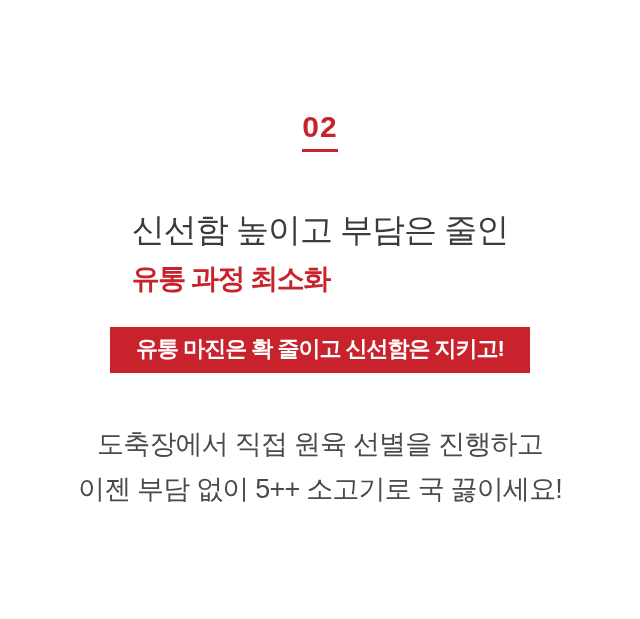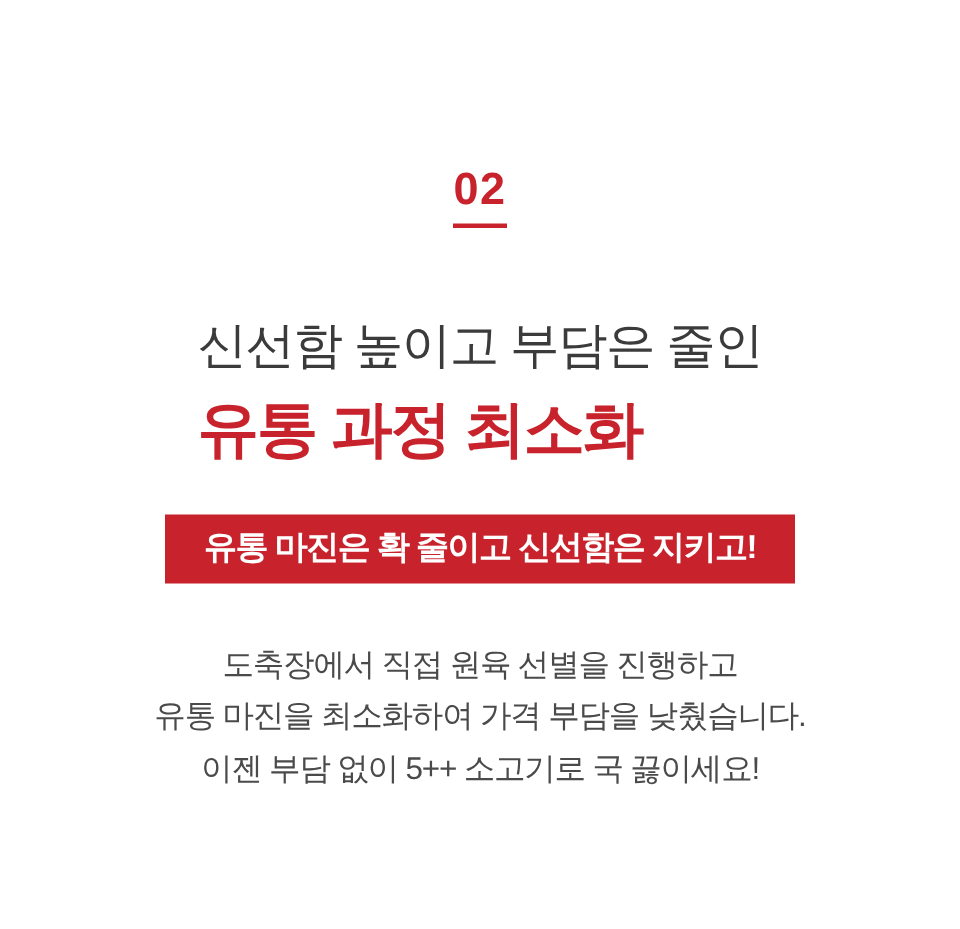--- a/index.html
+++ b/index.html
@@ -43,21 +43,21 @@
   .headline-sub {
     font-size: 33px;
     font-weight: 500;
     color: #3b3b3b;
     letter-spacing: -1px;
     line-height: 1.2;
     white-space: nowrap;
   }
   .headline-main {
     margin-top: 12px;
-    font-size: 41px;
+    font-size: 28px;
     font-weight: bold;
     color: #c8232c;
     letter-spacing: -1.5px;
     line-height: 1.2;
     white-space: nowrap;
   }
 
   
   .banner {
     margin-top: 32px;
@@ -66,24 +66,24 @@
     font-size: 22px;
     font-weight: bold;
     letter-spacing: -1px;
     padding: 11px 26px 13px 26px;
     line-height: 1;
     white-space: nowrap;
   }
 
   
   .body-copy {
-    margin-top: 38px;
+    margin-top: 49px;
     text-align: center;
     color: #4a4a4a;
-    font-size: 21px;
+    font-size: 27px;
     line-height: 1.65;
     letter-spacing: -0.8px;
   }
   .body-copy div {
     white-space: nowrap;
   }
 </style>
 </head>
 <body>
 
@@ -93,17 +93,16 @@
 
   <div class="headline-wrap">
     <div class="headline-sub">신선함 높이고 부담은 줄인</div>
     <div class="headline-main">유통 과정 최소화</div>
   </div>
 
   <div class="banner">유통 마진은 확 줄이고 신선함은 지키고!</div>
 
   <div class="body-copy">
     <div>도축장에서 직접 원육 선별을 진행하고</div>
-    <div>유통 마진을 최소화하여 가격 부담을 낮췄습니다.</div>
     <div>이젠 부담 없이 5++ 소고기로 국 끓이세요!</div>
   </div>
 
 </div>
 
 </body></html>

